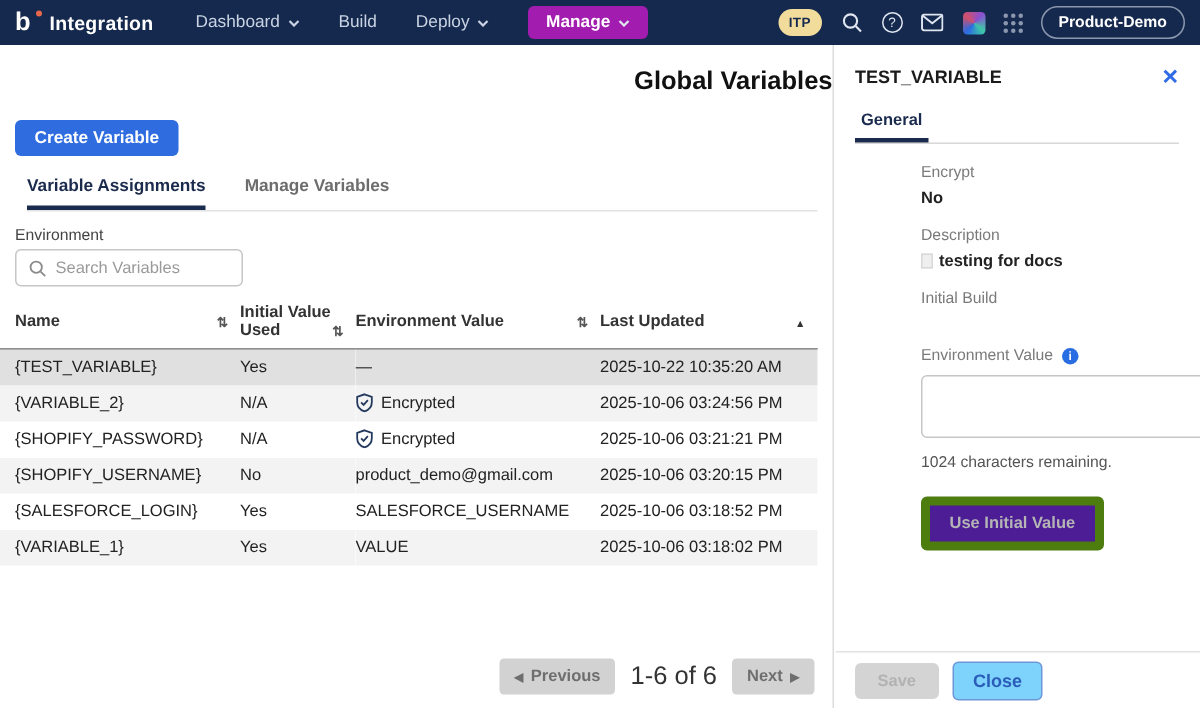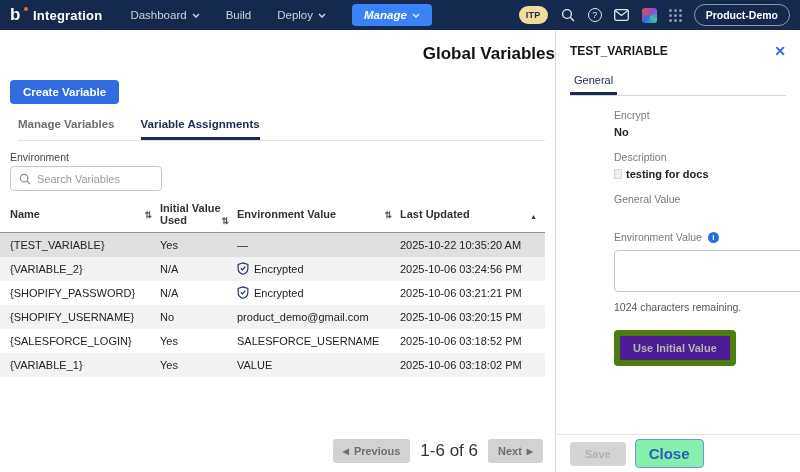--- a/index.html
+++ b/index.html
@@ -9,22 +9,22 @@
   
   .topnav { position:absolute; left:0; top:0; width:800px; height:30px;
     background:#15294e; display:flex; align-items:center; padding:0 10px; }
   .logo { position:relative; width:16px; height:18px; margin-right:7px; }
   .logo b { color:#fff; font-size:17px; font-weight:bold; line-height:18px; }
   .logo i { position:absolute; right:-2px; top:1px; width:4px; height:4px;
     border-radius:50%; background:#e8674a; }
   .brand { color:#fff; font-weight:bold; font-size:13px; letter-spacing:.2px; margin-right:28px; }
   .navitems { display:flex; align-items:center; gap:26px; }
   .navitem { color:#c9d3e3; font-size:11.5px; display:flex; align-items:center; gap:5px; cursor:pointer; }
-  .navitem.active { background:#3b82f6; color:#fff; font-weight:bold;
-    padding:5px 12px; border-radius:4px;font-style:italic; }
+  .navitem.active { background:#a21caf; color:#fff; font-weight:bold;
+    padding:5px 12px; border-radius:4px; }
   .chev { width:8px; height:5px; }
   .chev polyline { fill:none; stroke:#c9d3e3; stroke-width:1.5; }
   .navitem.active .chev polyline { stroke:#dfe6f0; }
   .nav-right { margin-left:auto; display:flex; align-items:center; gap:12px; }
   .acct-badge { background:#f2dc9b; color:#15294e; font-size:9px; font-weight:bold;
     border-radius:9px; padding:4px 7px; letter-spacing:.3px; }
   .nav-ic { width:16px; height:16px; display:flex; align-items:center; justify-content:center; }
   .help-circ { width:14px; height:14px; border:1.2px solid #dfe6f0; border-radius:50%;
     color:#dfe6f0; font-size:9px; display:flex; align-items:center; justify-content:center; }
   .ai-logo { width:15px; height:15px; border-radius:3px;
@@ -82,21 +82,21 @@
   .pg-range { font-size:17px; color:#333; }
   .tri { font-size:8px; color:#6e6e6e; }
 
   
   .panel { position:absolute; left:557px; top:30px; width:243px; height:442px; background:#fff; }
   .panel-head { display:flex; align-items:flex-start; justify-content:space-between;
     padding:14px 14px 0 13px; }
   .panel-title { font-size:12px; font-weight:bold; color:#1b1b1b; }
   .close-x { color:#2f6ce5; font-size:14px; font-weight:bold; cursor:pointer; line-height:1; }
   .panel-tabs { margin:12px 0 0 13px; border-bottom:1px solid #d7d7d7; width:216px; }
-  .panel-tab { display:inline-block; font-size:11px; font-weight:normal; color:#1b2b4d;
+  .panel-tab { display:inline-block; font-size:11px; font-weight:bold; color:#1b2b4d;
     padding:0 4px 6px 4px; border-bottom:3px solid #1b2b4d; cursor:pointer; }
   .fgroup { padding:0 14px 0 13px;margin-left:44px; }
   .flabel { font-size:10.5px; color:#7a7a7a; margin-top:13px; }
   .fvalue { font-size:11px; color:#222; font-weight:bold; margin-top:5px;
     display:flex; align-items:center; gap:4px; }
   .glyph-box { display:inline-block; width:8px; height:10px; background:#efefef;
     border:1px solid #d8d8d8; }
   .flabel-row { display:flex; align-items:center; gap:6px; margin-top:26px; }
   .flabel-row .flabel { margin-top:0; }
   .info-ic { width:11px; height:11px; border-radius:50%; background:#2a6ce2; color:#fff;
@@ -107,22 +107,22 @@
     font-size:11px; padding:5px; }
   .chars { font-size:10.5px; color:#555; margin-top:5px; }
   .btn-ghost-disabled { margin-top:17px; background:#4c1d95; border:6px solid #4d7c0f;
     color:#b5b5b5; font-size:11px; font-weight:bold; border-radius:4px;
     padding:6px 13px; cursor:default; }
   .panel-footer { position:absolute; left:0; bottom:0; width:243px; height:38px;
     border-top:1px solid #e2e2e2; display:flex; align-items:center; gap:9px;
     padding-left:13px; }
   .btn-save { background:#d4d4d4; color:#b2b2b2; border:none; border-radius:4px;
     font-size:11px; font-weight:bold; padding:6px 15px; cursor:default; }
-  .btn-close { background:#86efac; color:#2a5cb8; border:1px solid #6f97d8; border-radius:4px;
-    font-size:15px; font-weight:bold; padding:5px 13px; cursor:pointer; }
+  .btn-close { background:#7dd3fc; color:#2a5cb8; border:1px solid #6f97d8; border-radius:4px;
+    font-size:12px; font-weight:bold; padding:5px 13px; cursor:pointer; }
 </style>
 </head>
 <body>
 
 <header class="topnav">
   <span class="logo"><b>b</b><i></i></span>
   <span class="brand">Integration</span>
   <nav class="navitems">
     <span class="navitem">
       <span>Dashboard</span>
@@ -175,22 +175,22 @@
     </span>
     <span class="tenant-pill">Product-Demo</span>
   </div>
 </header>
 
 <section class="main">
   <h1 class="page-title">Global Variables</h1>
   <button class="btn-primary">Create Variable</button>
 
   <div class="tabs">
+    <span class="tab active">Variable Assignments</span>
     <span class="tab">Manage Variables</span>
-    <span class="tab active">Variable Assignments</span>
   </div>
 
   <div class="filter-label">Environment</div>
   <div class="controls">
     <div class="searchbox">
       <svg width="12" height="12" viewBox="0 0 14 14">
           <circle cx="6" cy="6" r="4.4" fill="none" stroke="#8a8a8a" stroke-width="1.4"></circle>
           <line x1="9.4" y1="9.4" x2="13" y2="13" stroke="#8a8a8a" stroke-width="1.4"></line>
         </svg>
       <input type="text" placeholder="Search Variables" style="">
@@ -334,21 +334,21 @@
   <div class="fgroup">
     <div class="flabel">Encrypt</div>
     <div class="fvalue">No</div>
 
     <div class="flabel">Description</div>
     <div class="fvalue">
       <span class="glyph-box"></span>
       <span>testing for docs</span>
     </div>
 
-    <div class="flabel">General Value</div>
+    <div class="flabel">Initial Build</div>
 
     <div class="flabel-row">
       <span class="flabel">Environment Value</span>
       <span class="info-ic">i</span>
     </div>
     <textarea class="env-textarea" style=""></textarea>
     <div class="chars">1024 characters remaining.</div>
     <button class="btn-ghost-disabled">Use Initial Value</button>
   </div>
   <div class="panel-footer">

